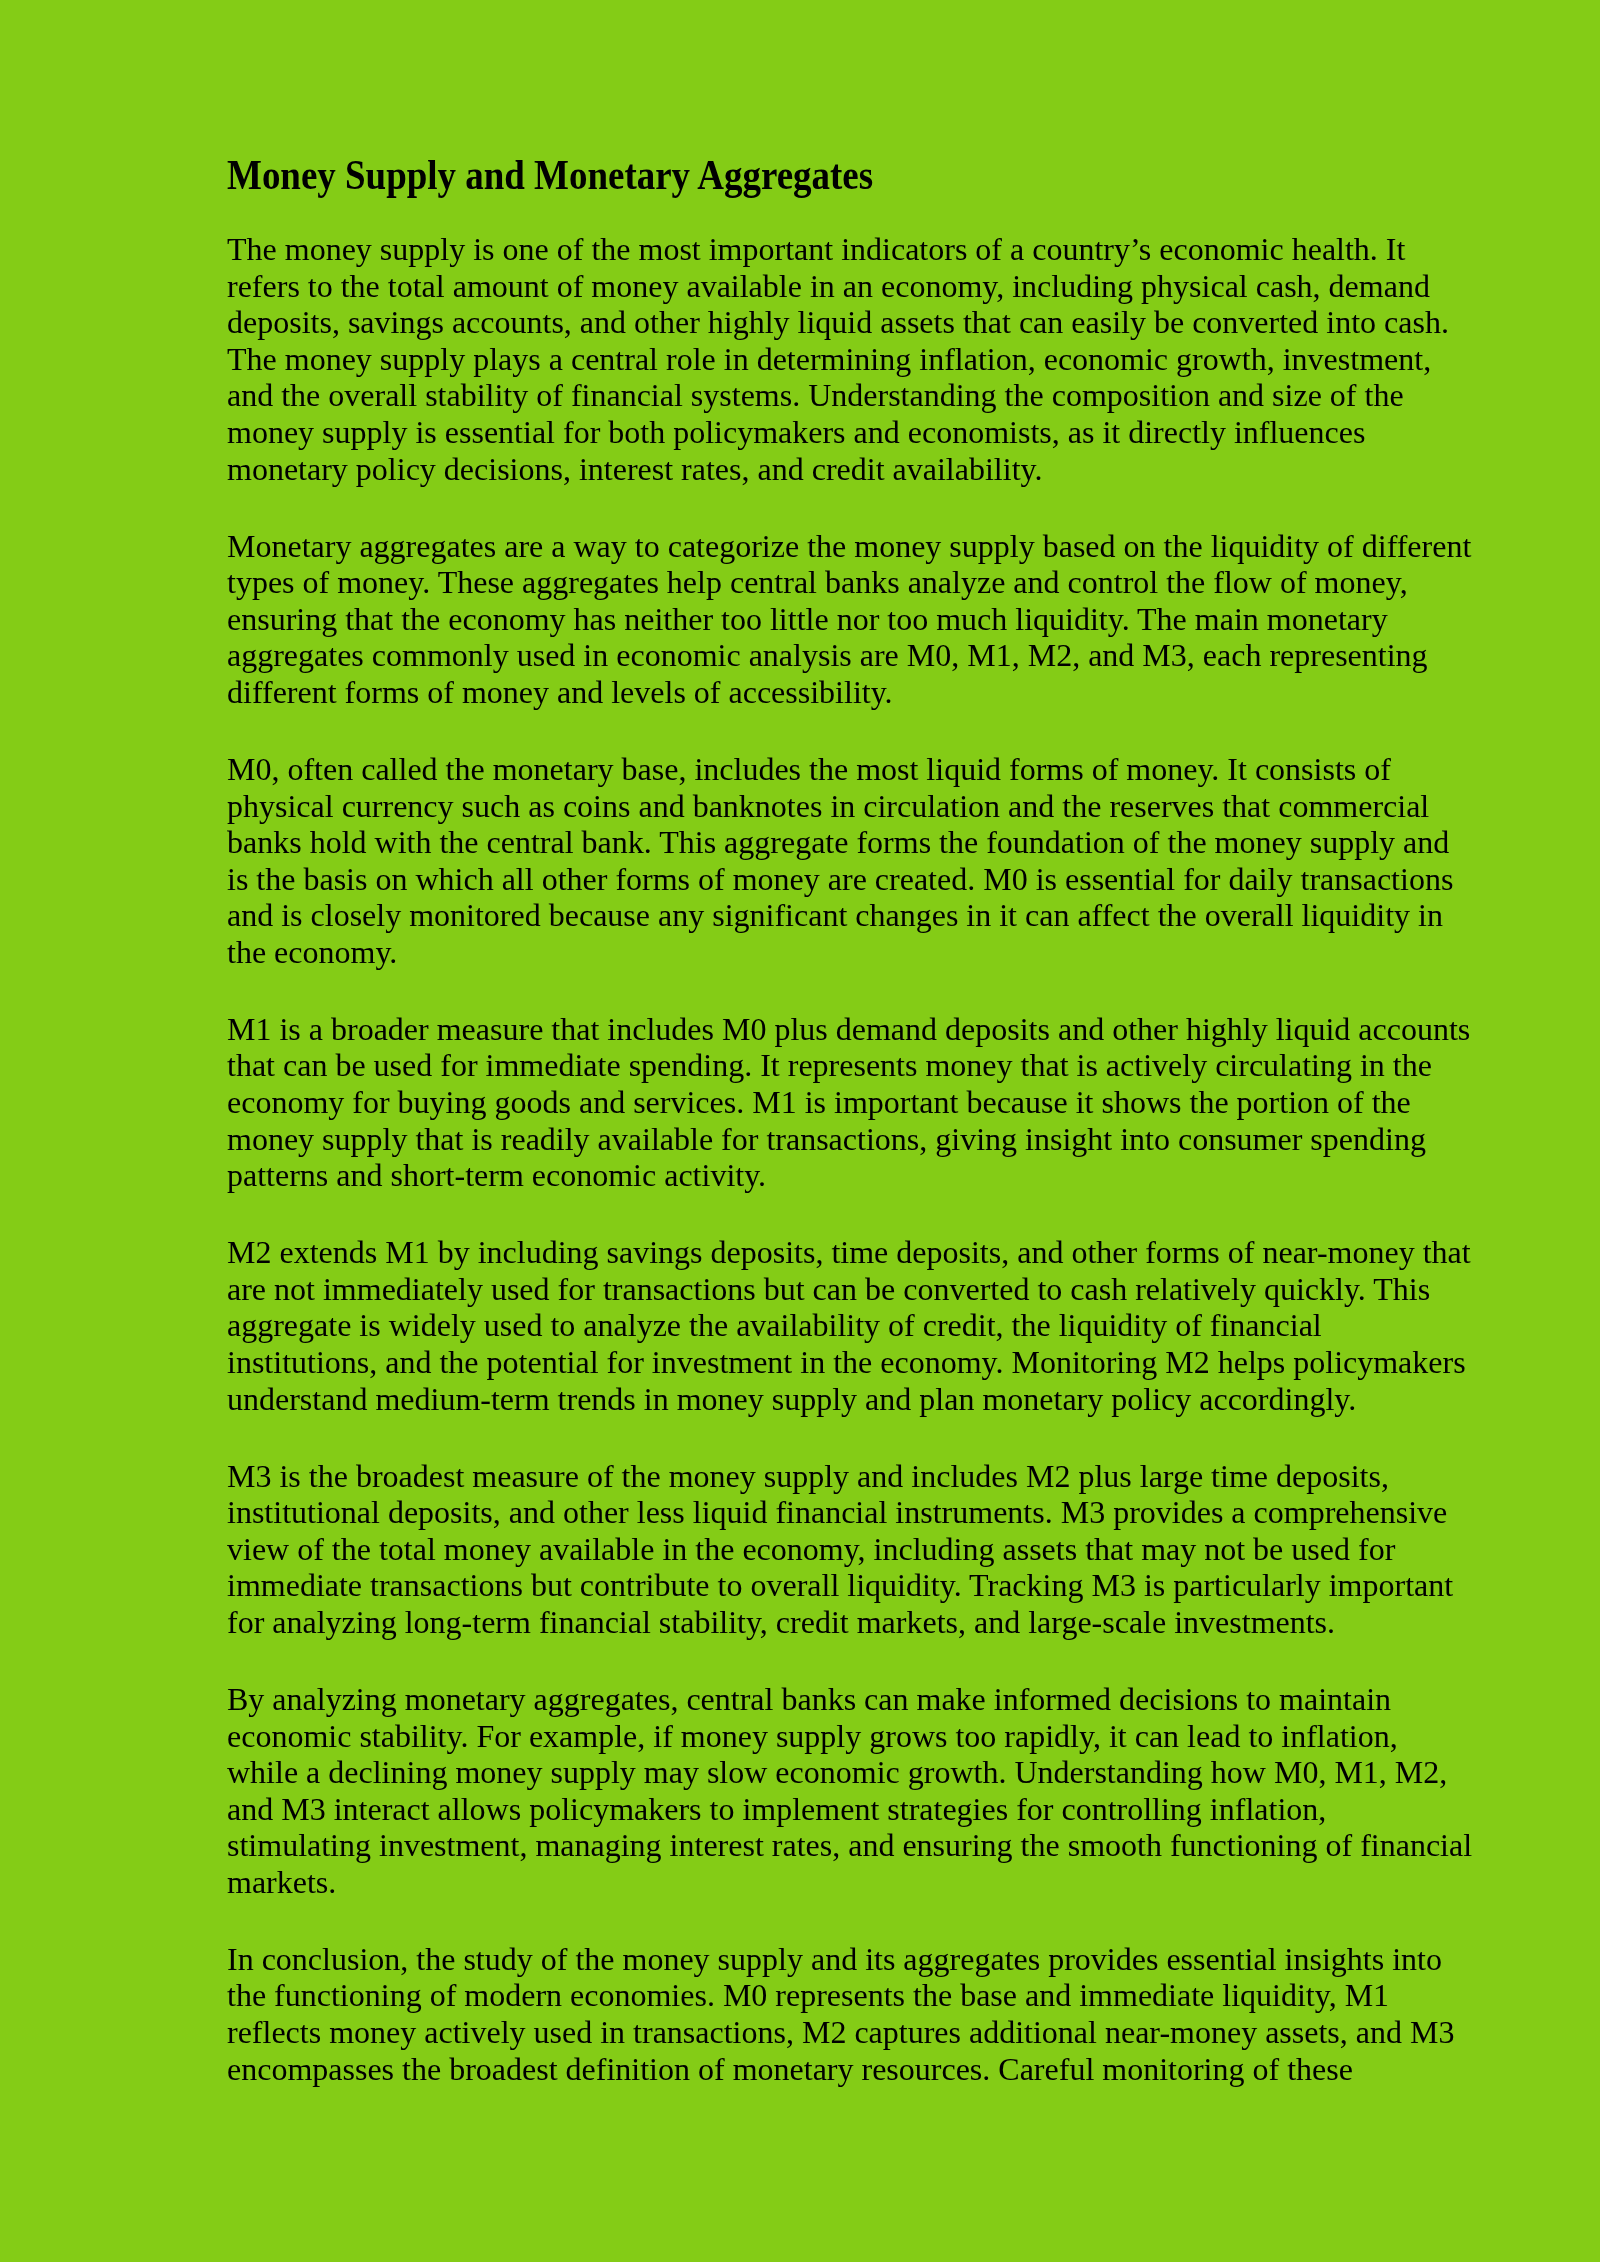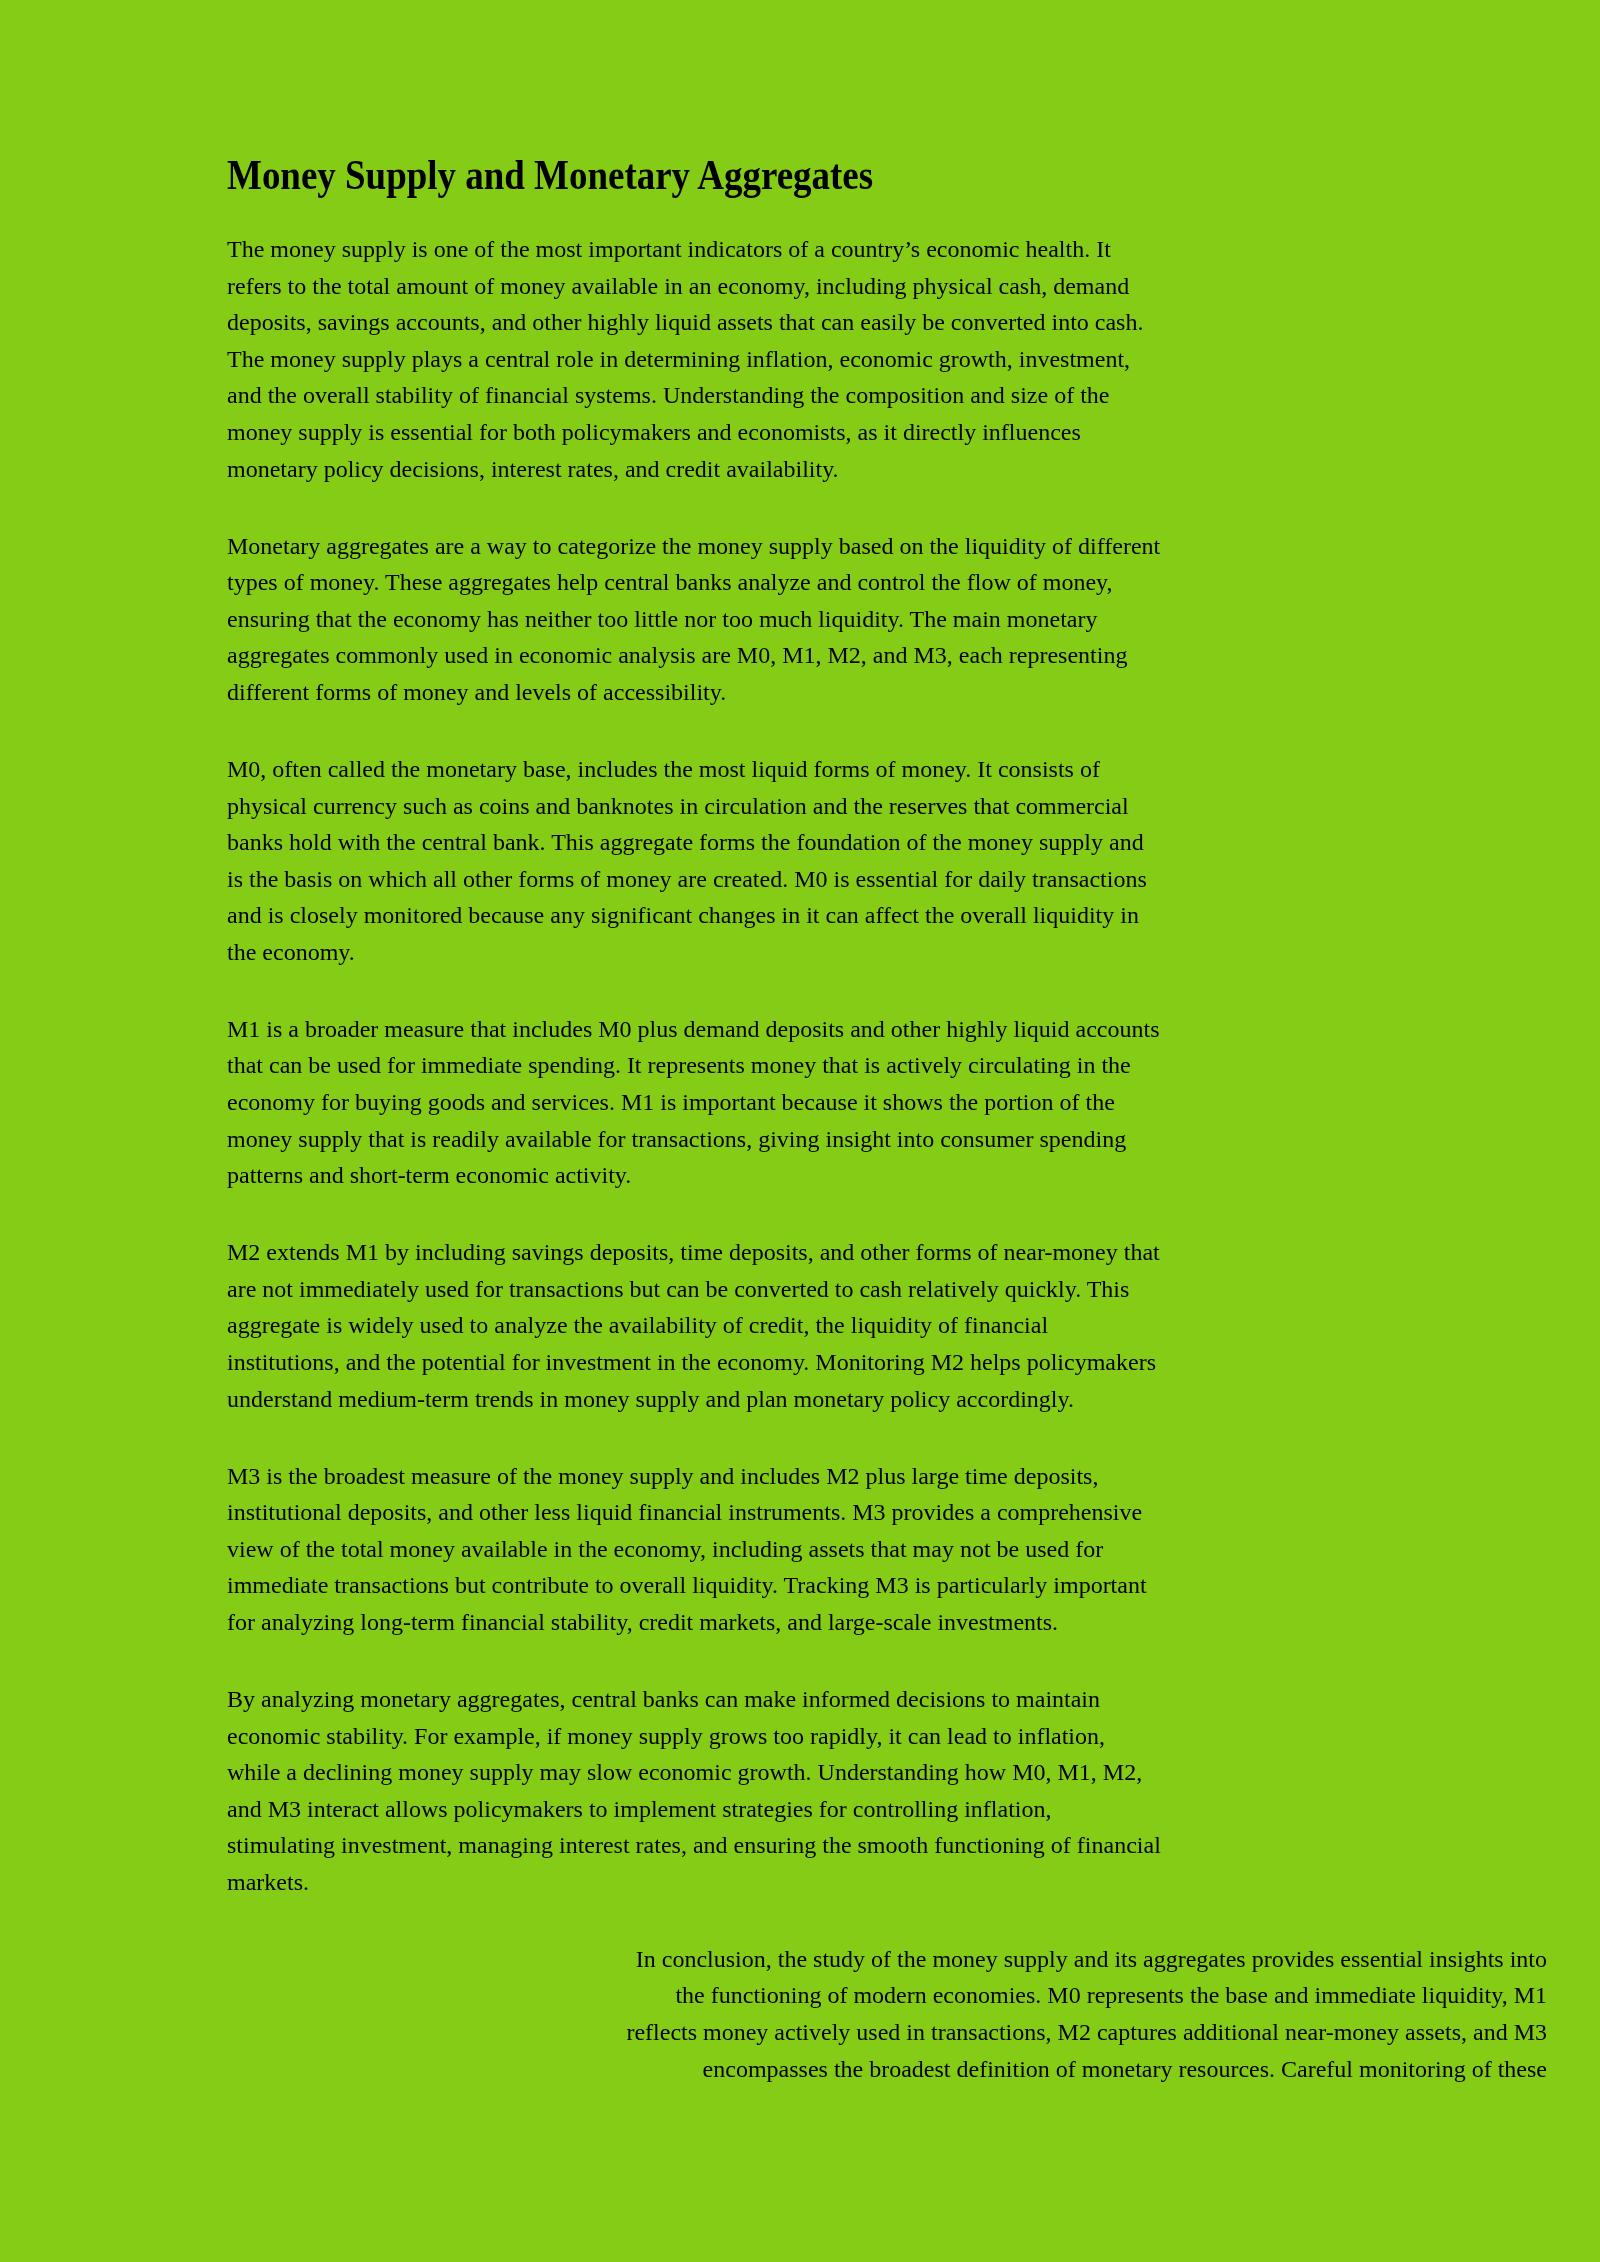--- a/index.html
+++ b/index.html
@@ -27,29 +27,28 @@
     font-size: 42px;
     line-height: 50px;
     color: #000000;
     margin: 150px 0 31px 0;
     white-space: nowrap;
     transform: scaleX(0.88);
     transform-origin: 0 50%;
   }
   .body-para {
     font-family: "Liberation Serif", "DejaVu Serif", serif;
-    font-size: 24px;
+    font-size: 32px;
     line-height: 36.6px;
     color: #000000;
     margin: 0 0 40.4px 0;
     white-space: pre-line;
   }
   .body-para:last-child {
     margin-bottom: 0;
-    text-align: right;
   }
 </style>
 </head>
 <body>
 
 <div class="page">
   <div class="content">
     <h1 class="doc-title">Money Supply and Monetary Aggregates</h1>
     <div id="paragraphs">
         <p class="body-para">The money supply is one of the most important indicators of a country’s economic health. It

